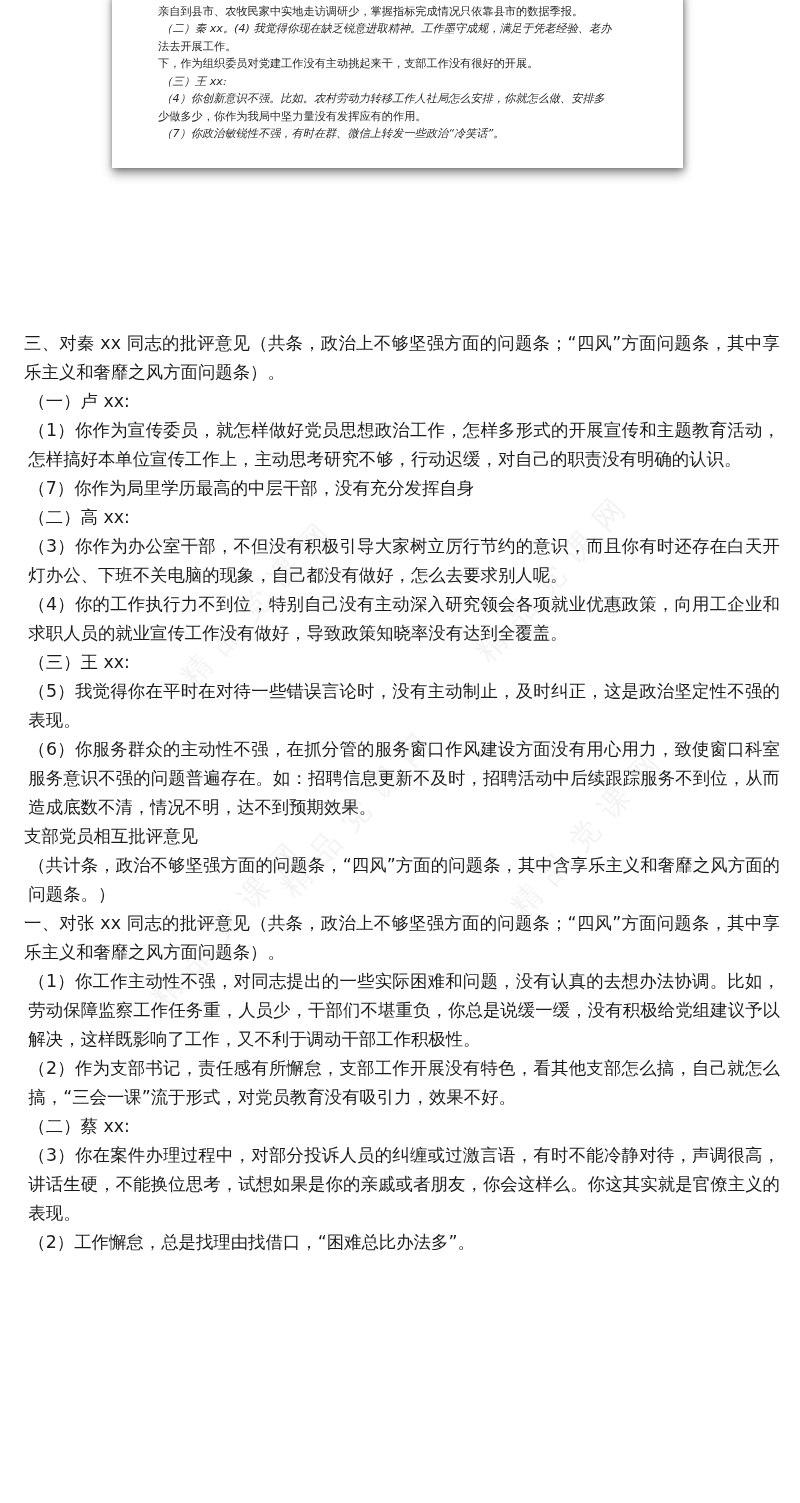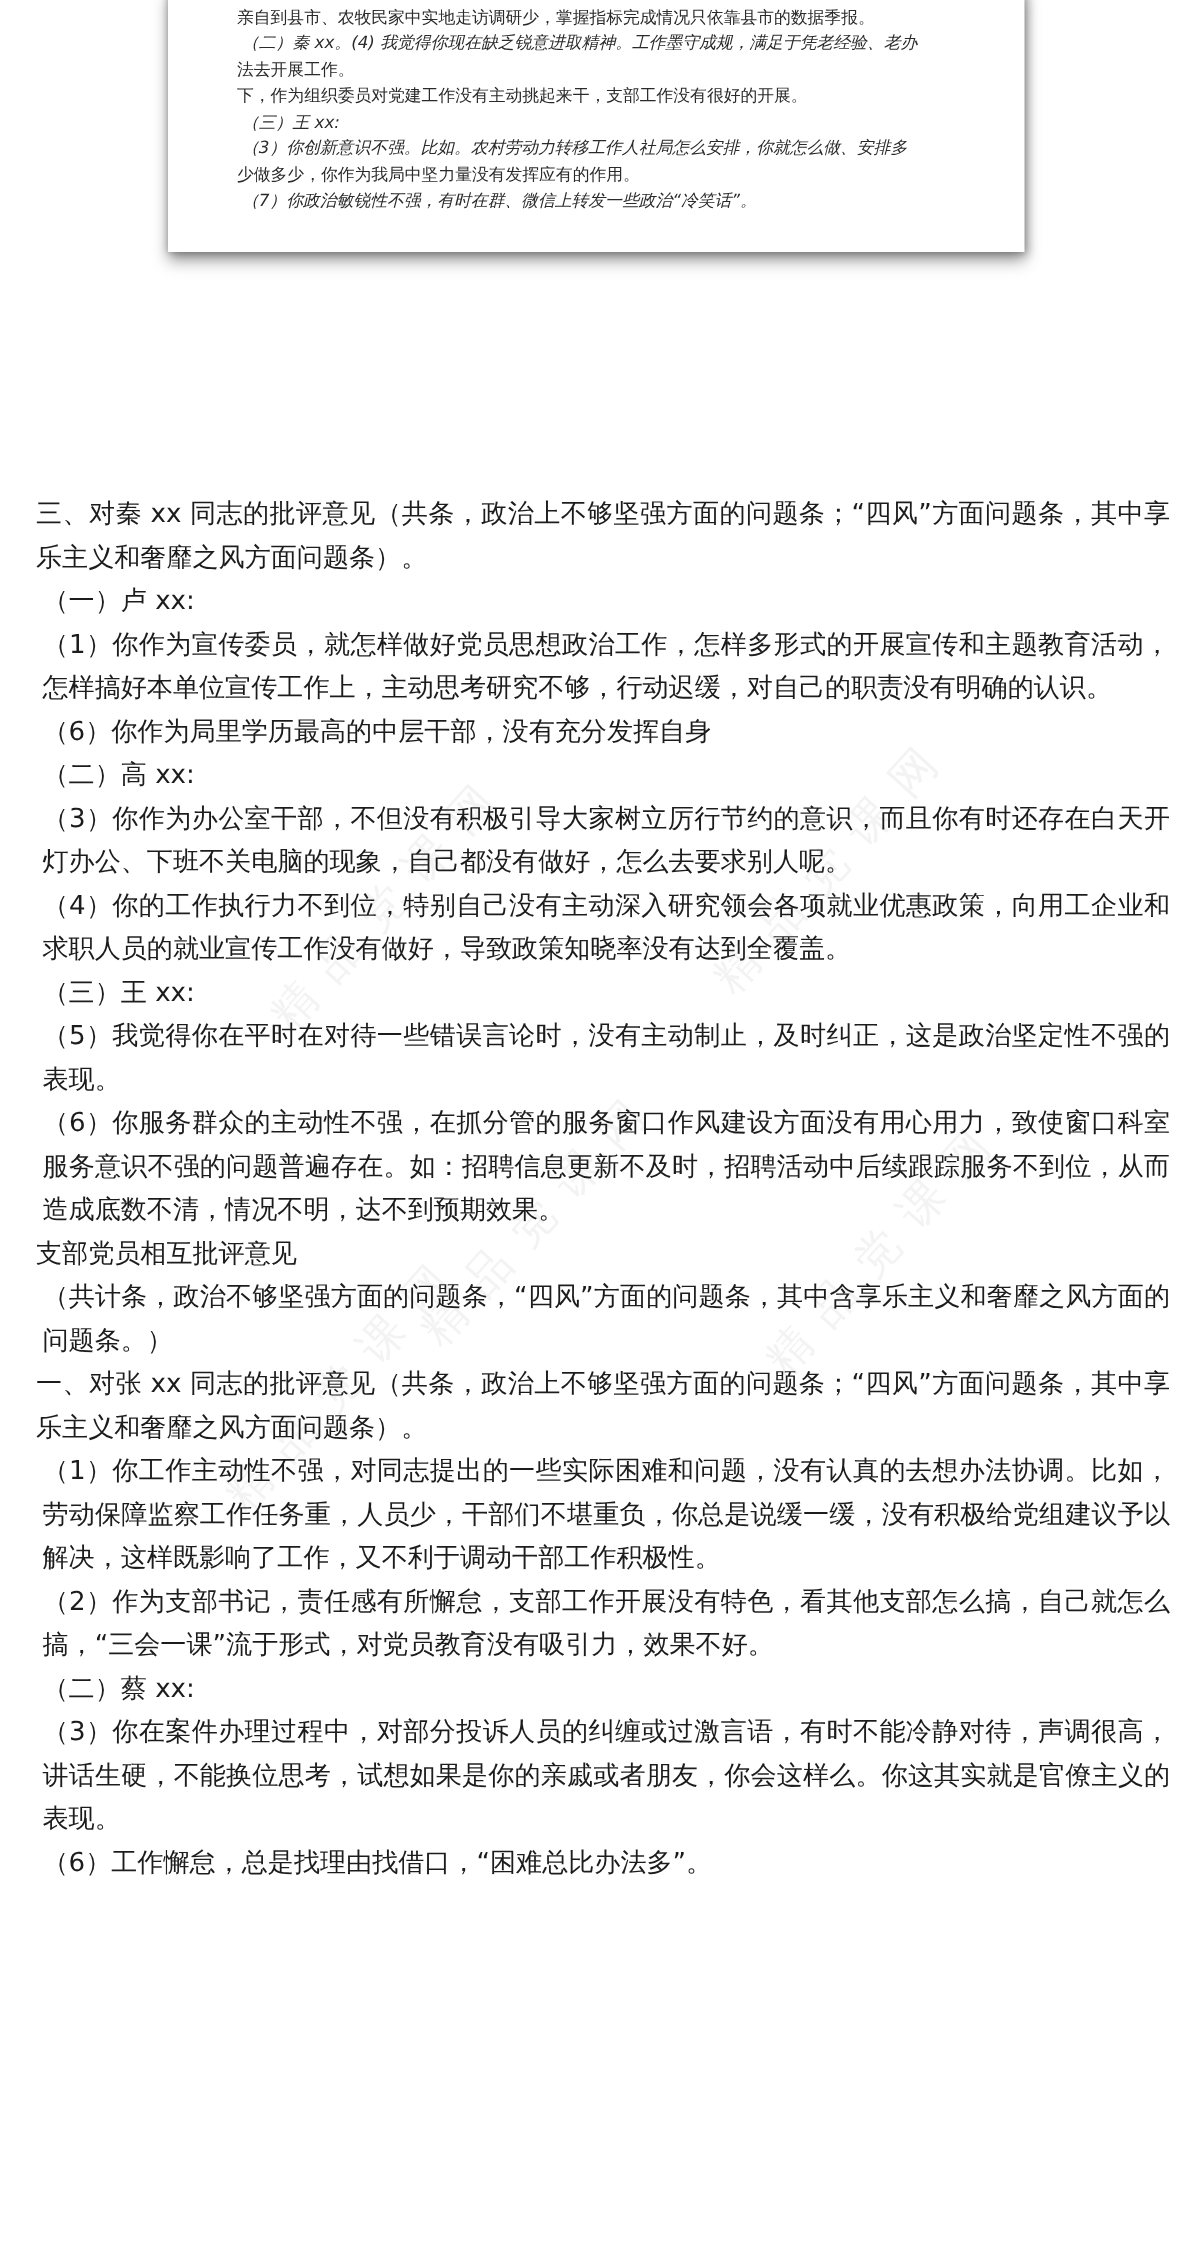--- a/index.html
+++ b/index.html
@@ -72,44 +72,44 @@
 <body>
 
 <div class="preview-card">
   <div class="preview-inner">
     <p style="margin-top:-9px">（3）你工作作风不实，作为农村科负责人对农村工作放在办公室发通知、定指标为主，</p>
     <p>亲自到县市、农牧民家中实地走访调研少，掌握指标完成情况只依靠县市的数据季报。</p>
     <p class="ind">（二）秦 xx。(4) 我觉得你现在缺乏锐意进取精神。工作墨守成规，满足于凭老经验、老办</p>
     <p>法去开展工作。</p>
     <p>下，作为组织委员对党建工作没有主动挑起来干，支部工作没有很好的开展。</p>
     <p class="ind">（三）王 xx:</p>
-    <p class="ind">（3）你创新意识不强。比如。农村劳动力转移工作人社局怎么安排，你就怎么做、安排多</p>
+    <p class="ind">（4）你创新意识不强。比如。农村劳动力转移工作人社局怎么安排，你就怎么做、安排多</p>
     <p>少做多少，你作为我局中坚力量没有发挥应有的作用。</p>
     <p class="ind">（7）你政治敏锐性不强，有时在群、微信上转发一些政治“冷笑话”。</p>
   </div>
 </div>
 
 <div class="watermark" style="left:150px; top:580px;">精品党课网</div>
 <div class="watermark" style="left:445px; top:555px;">精品党课网</div>
 <div class="watermark" style="left:250px; top:790px;">精品党课网</div>
 <div class="watermark" style="left:480px; top:810px;">精品党课网</div>
 <div class="watermark" style="left:120px; top:900px;">精品党课网</div>
 
 <div class="doc">
   <p>三、对秦 xx 同志的批评意见（共条，政治上不够坚强方面的问题条；“四风”方面问题条，其中享乐主义和奢靡之风方面问题条）。</p>
   <p class="ind">（一）卢 xx:</p>
   <p class="ind">（1）你作为宣传委员，就怎样做好党员思想政治工作，怎样多形式的开展宣传和主题教育活动，怎样搞好本单位宣传工作上，主动思考研究不够，行动迟缓，对自己的职责没有明确的认识。</p>
-  <p class="ind">（6）你作为局里学历最高的中层干部，没有充分发挥自身</p>
+  <p class="ind">（7）你作为局里学历最高的中层干部，没有充分发挥自身</p>
   <p class="ind">（二）高 xx:</p>
   <p class="ind">（3）你作为办公室干部，不但没有积极引导大家树立厉行节约的意识，而且你有时还存在白天开灯办公、下班不关电脑的现象，自己都没有做好，怎么去要求别人呢。</p>
   <p class="ind">（4）你的工作执行力不到位，特别自己没有主动深入研究领会各项就业优惠政策，向用工企业和求职人员的就业宣传工作没有做好，导致政策知晓率没有达到全覆盖。</p>
   <p class="ind">（三）王 xx:</p>
   <p class="ind">（5）我觉得你在平时在对待一些错误言论时，没有主动制止，及时纠正，这是政治坚定性不强的表现。</p>
   <p class="ind">（6）你服务群众的主动性不强，在抓分管的服务窗口作风建设方面没有用心用力，致使窗口科室服务意识不强的问题普遍存在。如：招聘信息更新不及时，招聘活动中后续跟踪服务不到位，从而造成底数不清，情况不明，达不到预期效果。</p>
   <p>支部党员相互批评意见</p>
   <p class="ind">（共计条，政治不够坚强方面的问题条，“四风”方面的问题条，其中含享乐主义和奢靡之风方面的问题条。）</p>
   <p>一、对张 xx 同志的批评意见（共条，政治上不够坚强方面的问题条；“四风”方面问题条，其中享乐主义和奢靡之风方面问题条）。</p>
   <p class="ind">（1）你工作主动性不强，对同志提出的一些实际困难和问题，没有认真的去想办法协调。比如，劳动保障监察工作任务重，人员少，干部们不堪重负，你总是说缓一缓，没有积极给党组建议予以解决，这样既影响了工作，又不利于调动干部工作积极性。</p>
   <p class="ind">（2）作为支部书记，责任感有所懈怠，支部工作开展没有特色，看其他支部怎么搞，自己就怎么搞，“三会一课”流于形式，对党员教育没有吸引力，效果不好。</p>
   <p class="ind">（二）蔡 xx:</p>
   <p class="ind">（3）你在案件办理过程中，对部分投诉人员的纠缠或过激言语，有时不能冷静对待，声调很高，讲话生硬，不能换位思考，试想如果是你的亲戚或者朋友，你会这样么。你这其实就是官僚主义的表现。</p>
-  <p class="ind">（6）工作懈怠，总是找理由找借口，“困难总比办法多”。</p>
+  <p class="ind">（2）工作懈怠，总是找理由找借口，“困难总比办法多”。</p>
 </div>
 
 </body></html>

